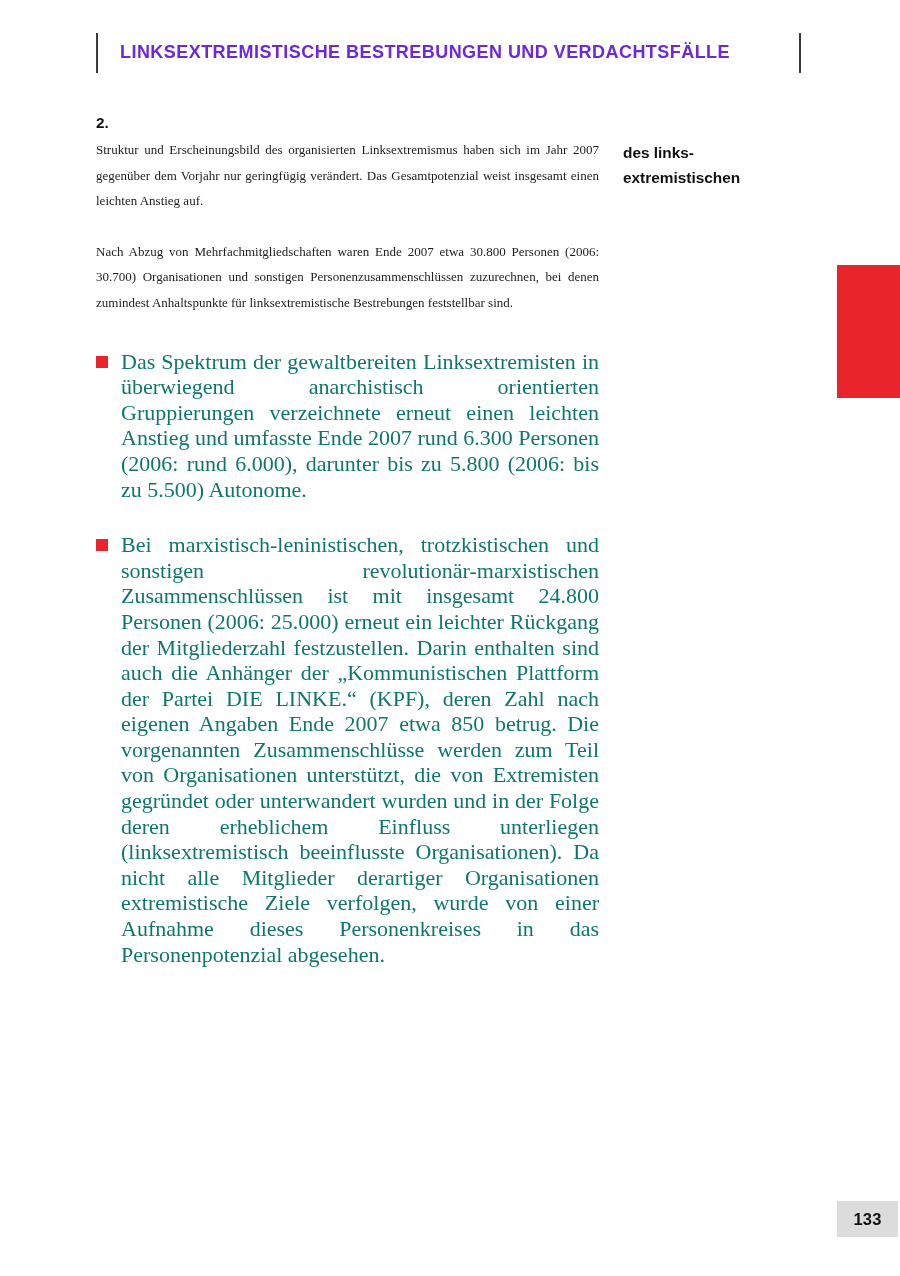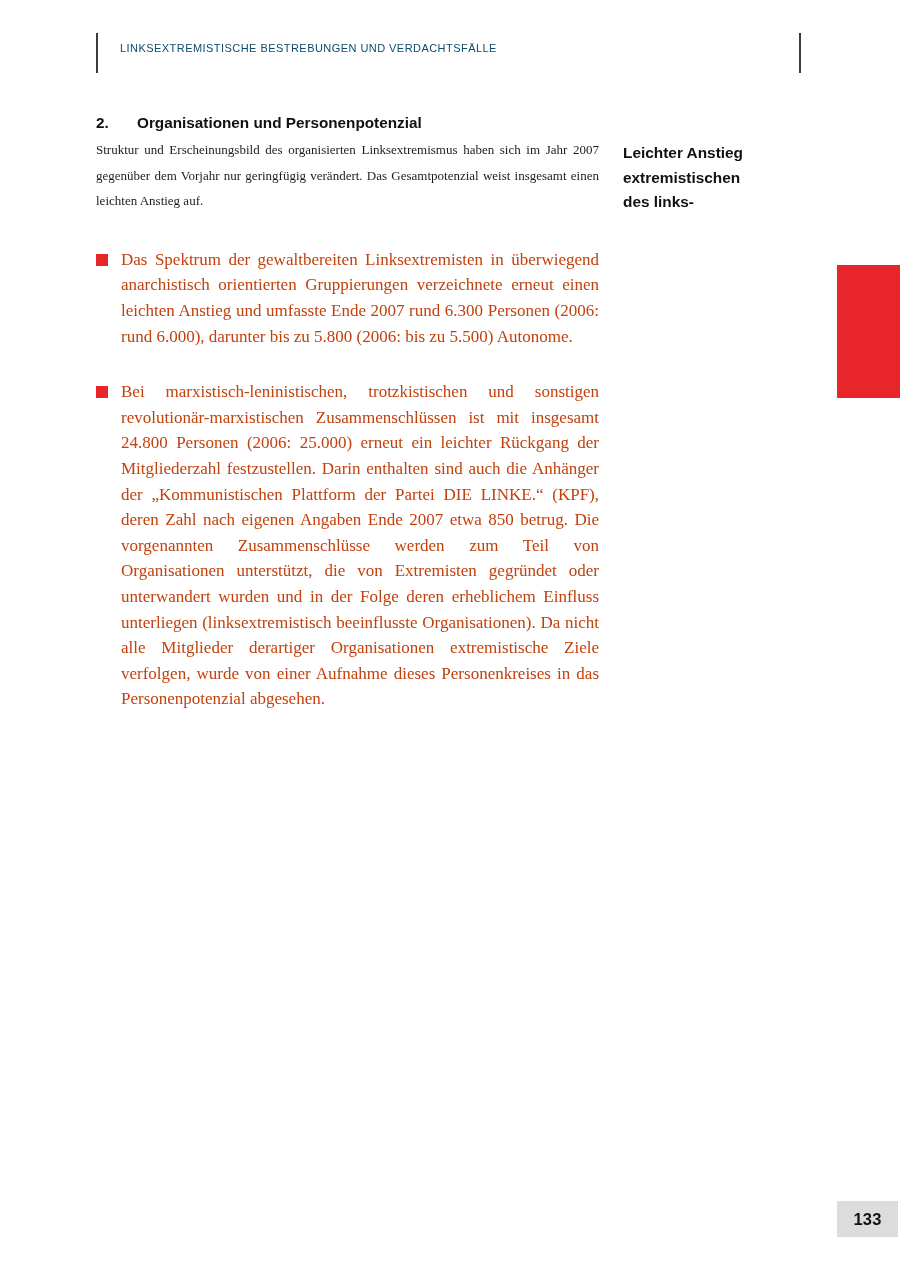--- a/index.html
+++ b/index.html
@@ -36,24 +36,24 @@
     height: 40px;
     background: #3b3b3b;
   }
   .header-rule.left  { left: 96px; }
   .header-rule.right { left: 799px; }
   .header-title {
     position: absolute;
     left: 120px;
     top: 42px;
     font-family: "Liberation Sans", sans-serif;
-    font-size: 11px;
-    font-weight: 400;
+    font-size: 18px;
+    font-weight: 700;
     letter-spacing: 0.45px;
-    color: #0c4a6e;
+    color: #6d28d9;
     white-space: nowrap;
   }
 
   
   .content {
     position: absolute;
     left: 96px;
     top: 112px;
     width: 503px;
   }
@@ -86,23 +86,23 @@
 
   
   .bullet-list {
     margin: 0;
     padding: 0;
     list-style: none;
   }
   .bullet-item {
     position: relative;
     padding-left: 25px;
-    font-size: 17px;
+    font-size: 22px;
     line-height: 25.6px;
-    color: #c2410c;
+    color: #0f766e;
     text-align: justify;
     text-justify: inter-word;
   }
   .bullet-item + .bullet-item { margin-top: 30px; }
   .bullet-item:first-child { margin-top: 33px; }
   .bullet-square {
     position: absolute;
     left: 0px;
     top: 7px;
     width: 12px;
@@ -163,43 +163,42 @@
   <div class="header">
     <div class="header-rule left"></div>
     <div class="header-title">LINKSEXTREMISTISCHE BESTREBUNGEN UND VERDACHTSFÄLLE</div>
     <div class="header-rule right"></div>
   </div>
 
   <div class="content">
 
     <h2 class="section-heading">
       <span class="num">2.</span>
-      <span>Organisationen und Personenpotenzial</span>
     </h2>
 
     <p class="body-par">Struktur und Erscheinungsbild des organisierten Linksextremismus haben sich im Jahr 2007 gegenüber dem Vorjahr nur geringfügig verändert. Das Gesamtpotenzial weist insgesamt einen leichten Anstieg auf.</p>
 
+    <p class="body-par spaced">Nach Abzug von Mehrfachmitgliedschaften waren Ende 2007 etwa 30.800 Personen (2006: 30.700) Organisationen und sonstigen Personenzusammenschlüssen zuzurechnen, bei denen zumindest Anhaltspunkte für linksextremistische Bestrebungen feststellbar sind.</p>
 
     <ul class="bullet-list">
       <li class="bullet-item">
         <span class="bullet-square"></span>
         <span class="bullet-text">Das Spektrum der gewaltbereiten Linksextremisten in überwiegend anarchistisch orientierten Gruppierungen verzeichnete erneut einen leichten Anstieg und umfasste Ende 2007 rund 6.300 Personen (2006: rund 6.000), darunter bis zu 5.800 (2006: bis zu 5.500) Autonome.</span>
       </li>
       <li class="bullet-item">
         <span class="bullet-square"></span>
         <span class="bullet-text">Bei marxistisch-leninistischen, trotzkistischen und sonstigen revolutionär-marxistischen Zusammenschlüssen ist mit insgesamt 24.800 Personen (2006: 25.000) erneut ein leichter Rückgang der Mitgliederzahl festzustellen. Darin enthalten sind auch die Anhänger der „Kommunistischen Plattform der Partei DIE LINKE.“ (KPF), deren Zahl nach eigenen Angaben Ende 2007 etwa 850 betrug. Die vorgenannten Zusammenschlüsse werden zum Teil von Organisationen unterstützt, die von Extremisten gegründet oder unterwandert wurden und in der Folge deren erheblichem Einfluss unterliegen (linksextremistisch beeinflusste Organisationen). Da nicht alle Mitglieder derartiger Organisationen extremistische Ziele verfolgen, wurde von einer Aufnahme dieses Personenkreises in das Personenpotenzial abgesehen.</span>
       </li>
     </ul>
 
   </div>
 
   <div class="margin-note">
-    <span class="mn-line">Leichter Anstieg</span>
+    <span class="mn-line">des links-</span>
     <span class="mn-line">extremistischen</span>
-    <span class="mn-line">des links-</span>
   </div>
 
   <div class="red-tab"></div>
 
   <div class="page-badge">
     <span class="page-badge-num">133</span>
   </div>
 
 </div>
 

